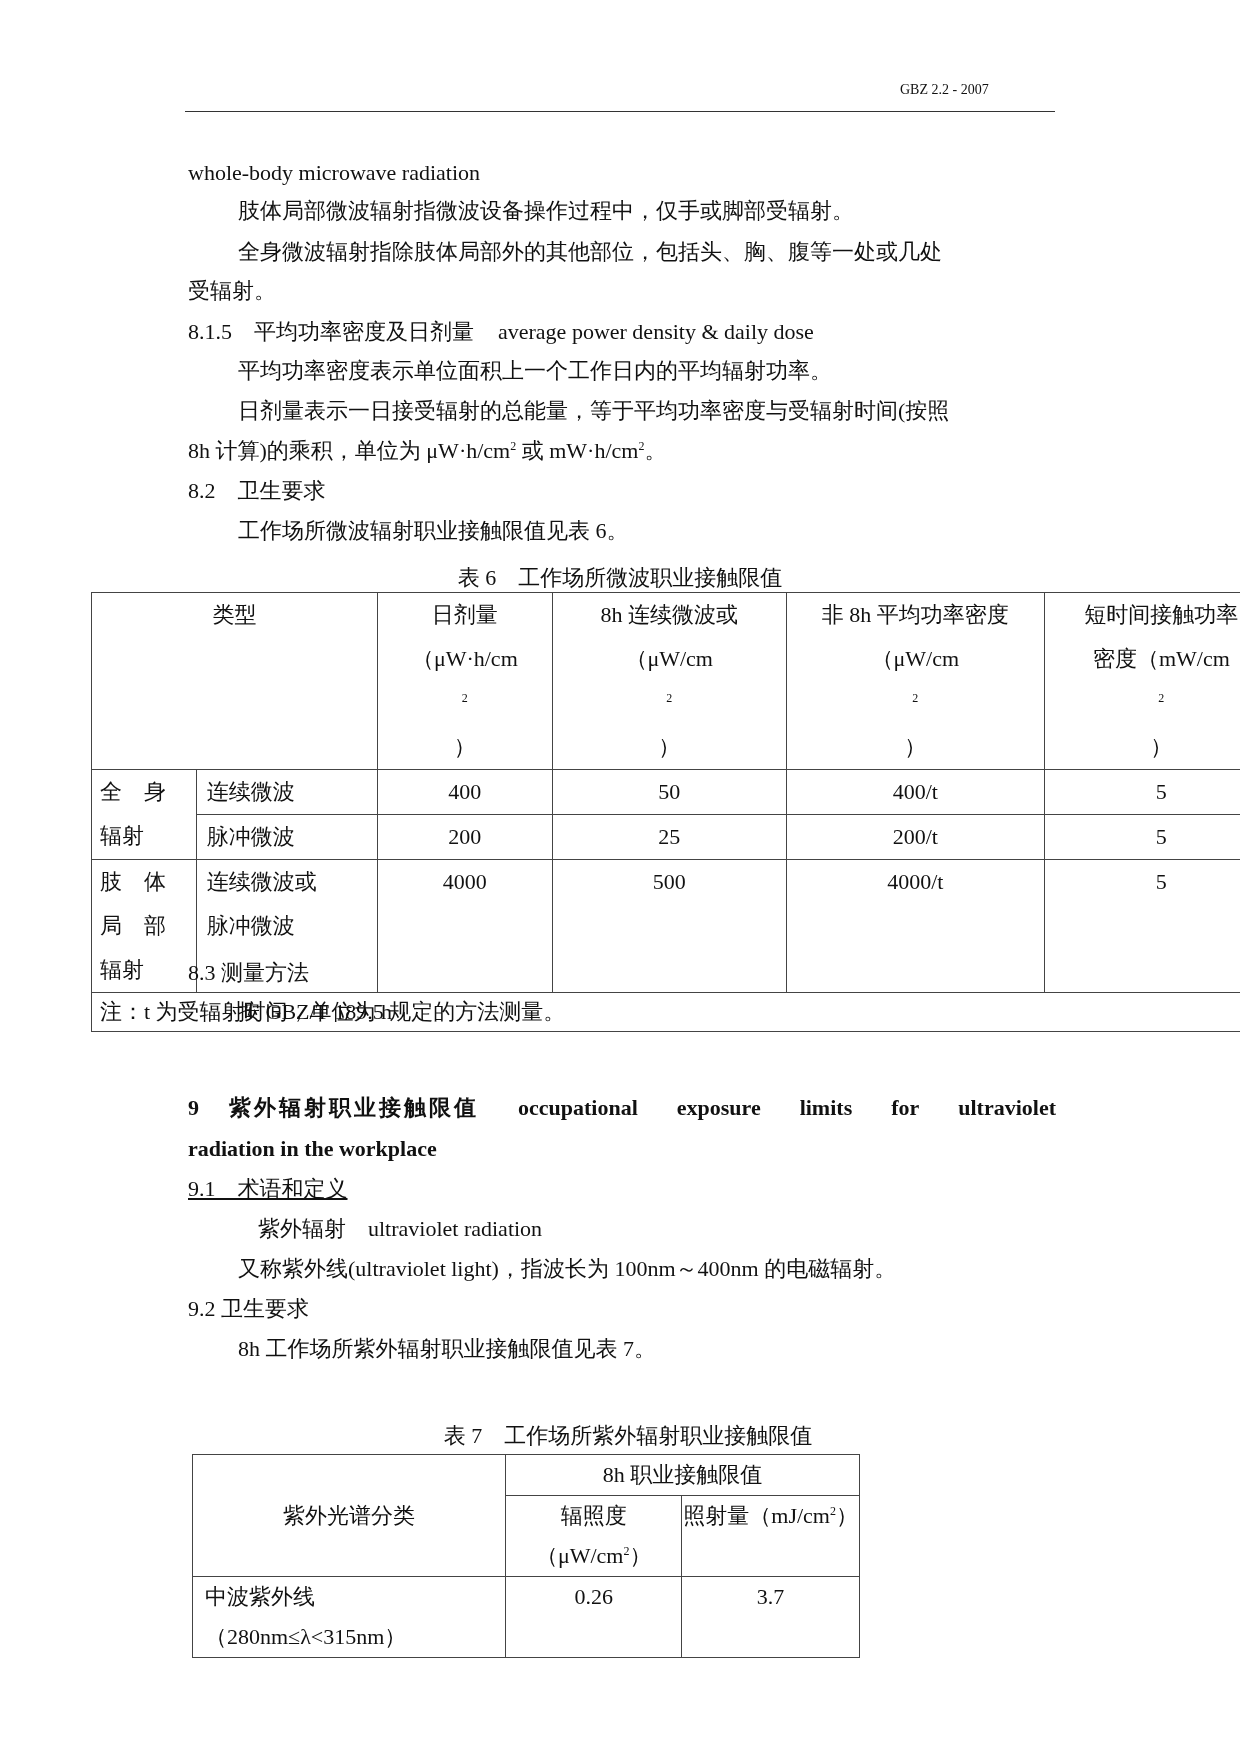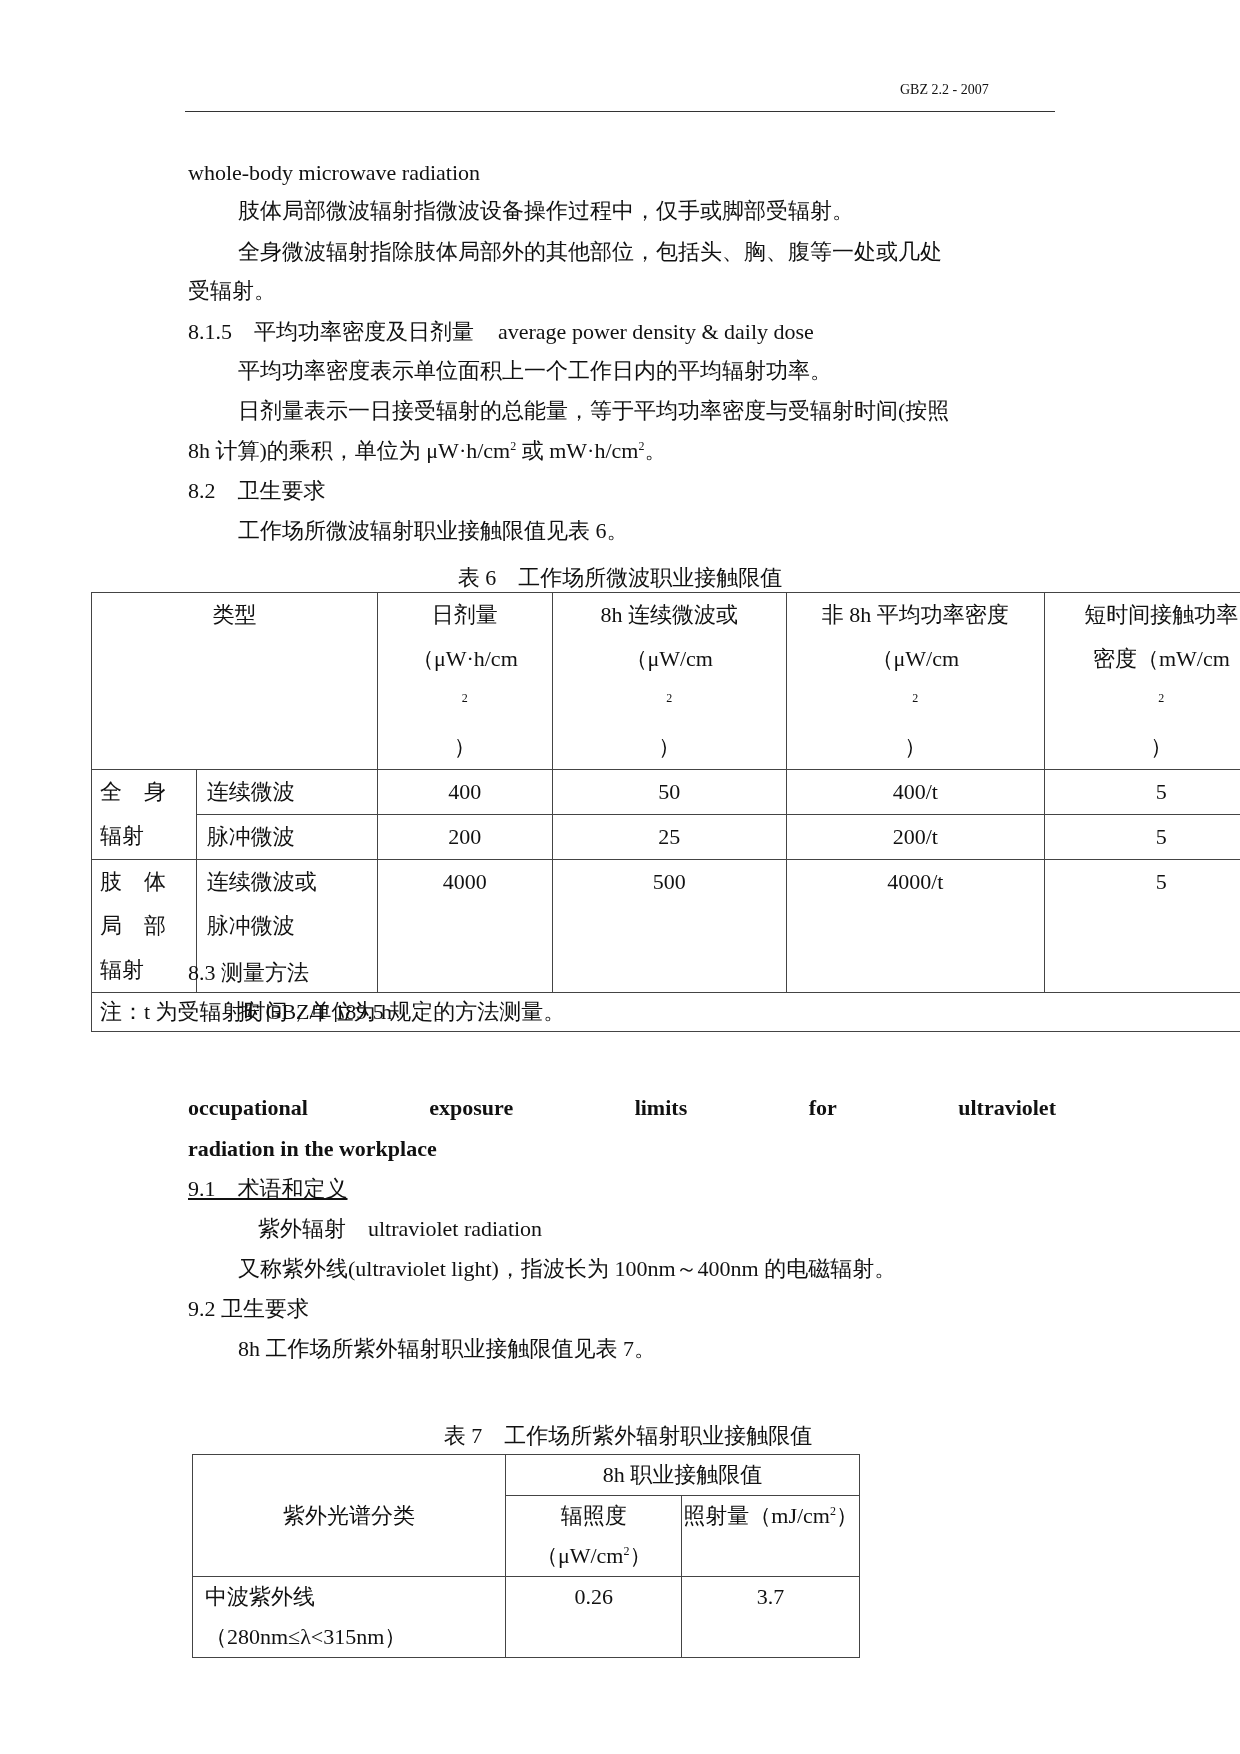--- a/index.html
+++ b/index.html
@@ -120,20 +120,21 @@
   <tr>
     <td colspan="6" style="padding-left:8px; line-height:38px;">注：t 为受辐射时间，单位为 h</td>
   </tr>
 </tbody>
   </table>
 
 <div class="line l0" style="top:958px;">8.3 测量方法</div>
 <div class="line l1" style="top:997px;">按 GBZ/T 189.5 规定的方法测量。</div>
 
 <div class="line justify-line bold" style="top:1093px;">
+  <span><span>9</span><span style="display:inline-block;width:30px;"></span><span style="letter-spacing:3px;">紫外辐射职业接触限值</span></span>
   <span>occupational</span>
   <span>exposure</span>
   <span>limits</span>
   <span>for</span>
   <span>ultraviolet</span>
 </div>
 <div class="line l0 bold" style="top:1134px;">radiation in the workplace</div>
 <div class="line l0" style="top:1174px;text-decoration:underline;">9.1　术语和定义</div>
 <div class="line l1" style="top:1214px;margin-left:20px;">紫外辐射　ultraviolet radiation</div>
 <div class="line l1" style="top:1254px;">又称紫外线(ultraviolet light)，指波长为 100nm～400nm 的电磁辐射。</div>

